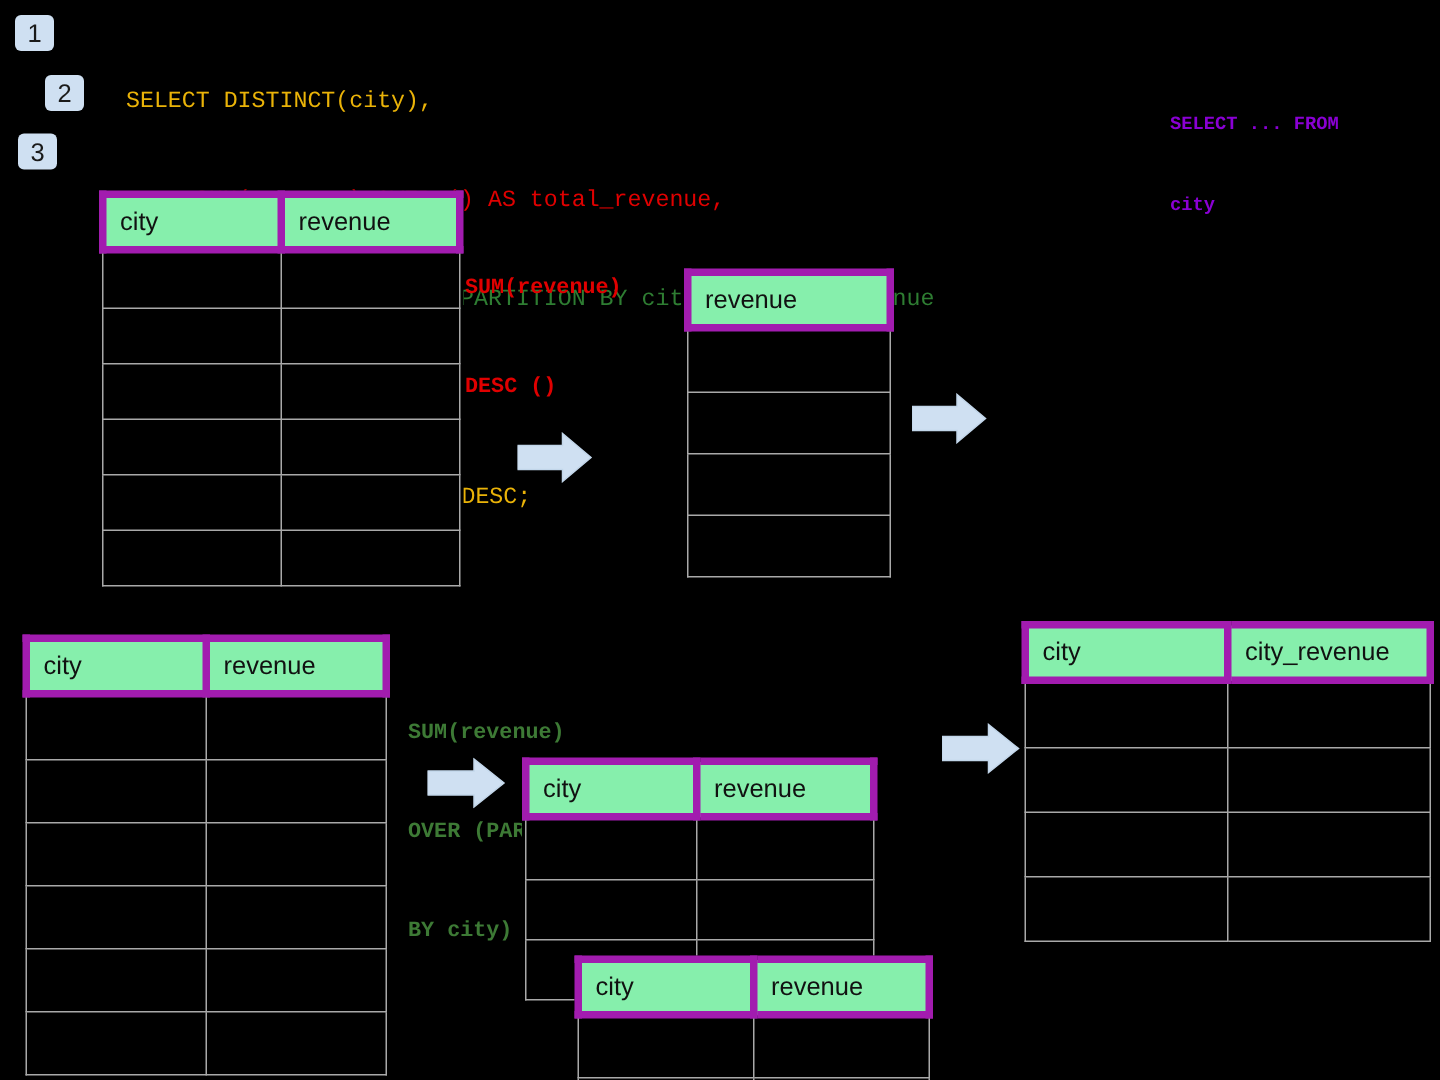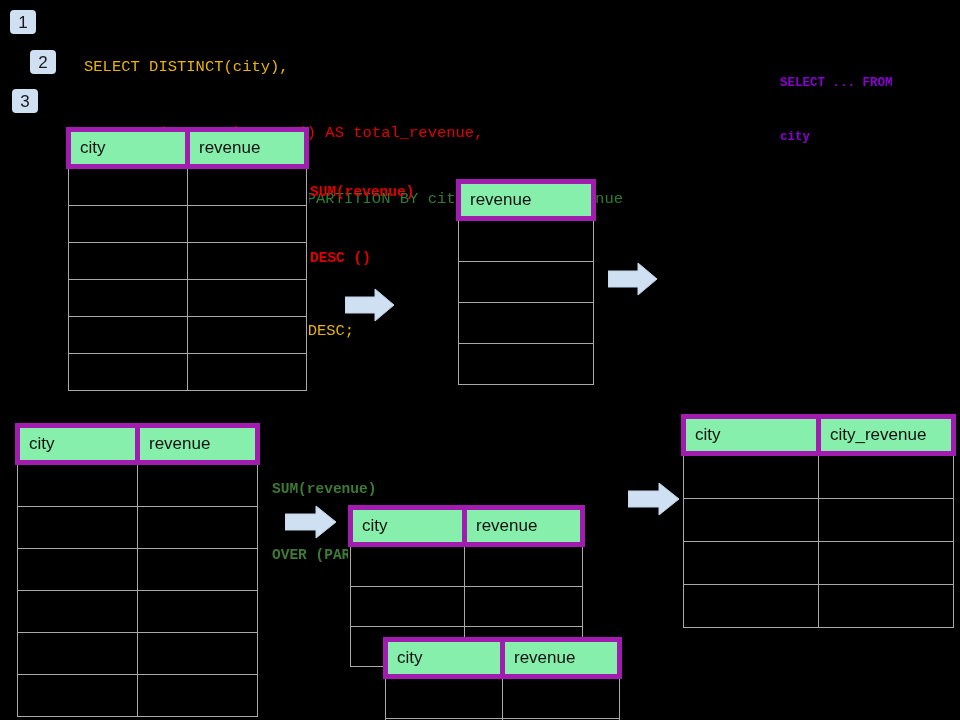--- a/index.html
+++ b/index.html
@@ -119,20 +119,21 @@
   </div>
 
   <div class="annot red" style="left:310px; top:137px;">
     <div>SUM(revenue)</div>
     <div>DESC ()</div>
   </div>
 
   <div class="annot green" style="left:272px; top:434px;">
     <div>SUM(revenue)</div>
     <div>OVER (PARTITION</div>
+    <div>BY city)</div>
   </div>
 
   <table class="tbl" style="left:66px; top:127px; width:238px;">
     <colgroup>
         <col style="width:119px">
         <col style="width:119px">
       </colgroup>
     <thead>
       <tr>
         <th>city</th>

